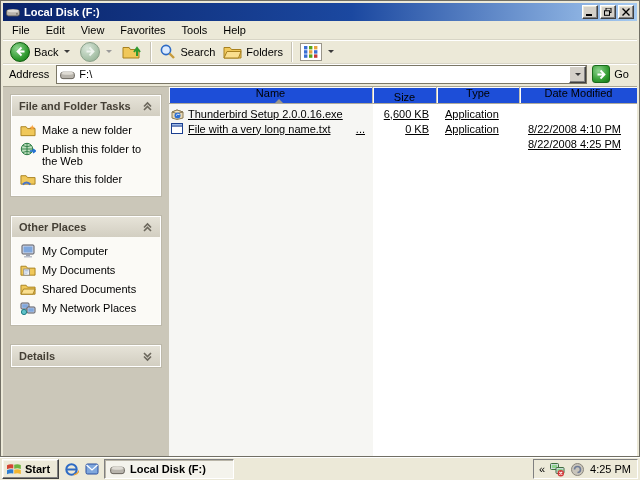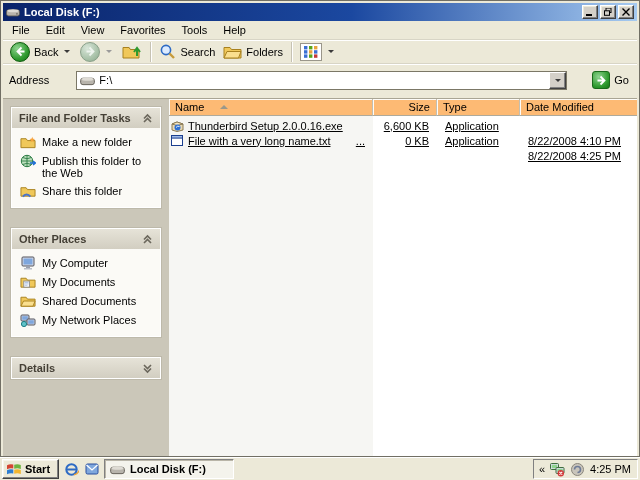--- a/index.html
+++ b/index.html
@@ -35,22 +35,22 @@
   .circle.green { background:radial-gradient(circle at 35% 30%,#8fd48f,#2f9a2f 62%,#156f15); border:1px solid #0d5c0d; }
   .circle.dim   { background:radial-gradient(circle at 35% 30%,#d9e6d9,#a9c2a9 62%,#8aa88a); border:1px solid #8aa08a; }
   .caret { width:0; height:0; border-left:3px solid transparent; border-right:3px solid transparent;
            border-top:3px solid #3a3a3a; margin:0 2px; }
   .caret.dim { border-top-color:#9a9a9a; }
   .tool-sep { width:1px; height:20px; background:#c6c2b3; box-shadow:1px 0 0 #fff; margin:0 4px; flex:none; }
   .views-box { width:22px; height:18px; background:#fff; border:1px solid #9a968a;
                display:flex; align-items:center; justify-content:center; }
 
   
-  .addressbar { height:35px; flex:none; display:flex; align-items:center; padding:0 3px 2px 3px;
-                border-bottom:1px solid #a9a594;gap:20px; }
+  .addressbar { height:23px; flex:none; display:flex; align-items:center; padding:0 3px 2px 3px;
+                border-bottom:1px solid #a9a594; }
   .addr-label { padding:0 7px 0 3px; }
   .addr-combo { flex:1; height:19px; background:#fff; border:1px solid #7b7architecture766;
                 border:1px solid #7b7766; display:flex; align-items:center; padding-left:3px; }
   .addr-combo .d-icon { width:15px; height:11px; margin-right:4px; flex:none; }
   .addr-drop { margin-left:auto; width:17px; height:17px; background:#d4d0c8; border:1px solid;
                border-color:#fff #404040 #404040 #fff; box-shadow:inset -1px -1px 0 #808080;
                display:flex; align-items:center; justify-content:center; flex:none; }
   .go-btn { display:flex; align-items:center; gap:4px; padding:0 5px; }
   .go-chip { width:18px; height:18px; border-radius:3px; border:1px solid #1a6a1a;
              background:radial-gradient(circle at 35% 30%,#8fd48f,#2f9a2f 65%,#177517);
@@ -67,22 +67,22 @@
   .panel-header .chev { margin-left:auto; width:11px; height:11px; }
   .panel-body { padding:7px 4px 9px 8px; display:flex; flex-direction:column; gap:5px; }
   .task-item { display:flex; gap:6px; align-items:flex-start; }
   .task-item .ti-icon { width:16px; height:14px; flex:none; margin-top:0; }
   .task-label { line-height:12px; padding-top:1px; }
 
   
   .filelist { flex:1; position:relative; background:#fff; overflow:hidden; }
   .col-shade { position:absolute; left:0; top:17px; bottom:0; width:204px; background:#f6f6f3; }
   .list-header { position:relative; display:flex; height:17px; }
-  .col { background:#fdba74; border-right:1px solid #c3bfb1; border-bottom:1px solid #aeaa9c;
-         box-shadow:inset 1px 1px 0 #fdfcf9; display:flex; align-items:center; padding:0 6px; }
+  .col { background:#1d4ed8; border-right:1px solid #c3bfb1; border-bottom:1px solid #aeaa9c;
+         box-shadow:inset 1px 1px 0 #fdfcf9; display:flex; align-items:center; padding:0 6px;flex-direction:column; }
   .col.name { width:204px; }
   .col.size { width:64px; justify-content:flex-end; }
   .col.type { width:83px; }
   .col.date { flex:1; border-right:none; }
   .sort-arrow { width:0; height:0; border-left:4px solid transparent; border-right:4px solid transparent;
                 border-bottom:4px solid #9b988a; margin-left:16px; }
   .rows { position:relative; padding-top:2px;text-decoration:underline; }
   .frow { display:flex; height:15px; align-items:center; }
   .c-name { width:204px; display:flex; align-items:center; gap:4px; padding-left:2px; overflow:hidden; }
   .c-name .f-icon { width:13px; height:13px; flex:none; }

